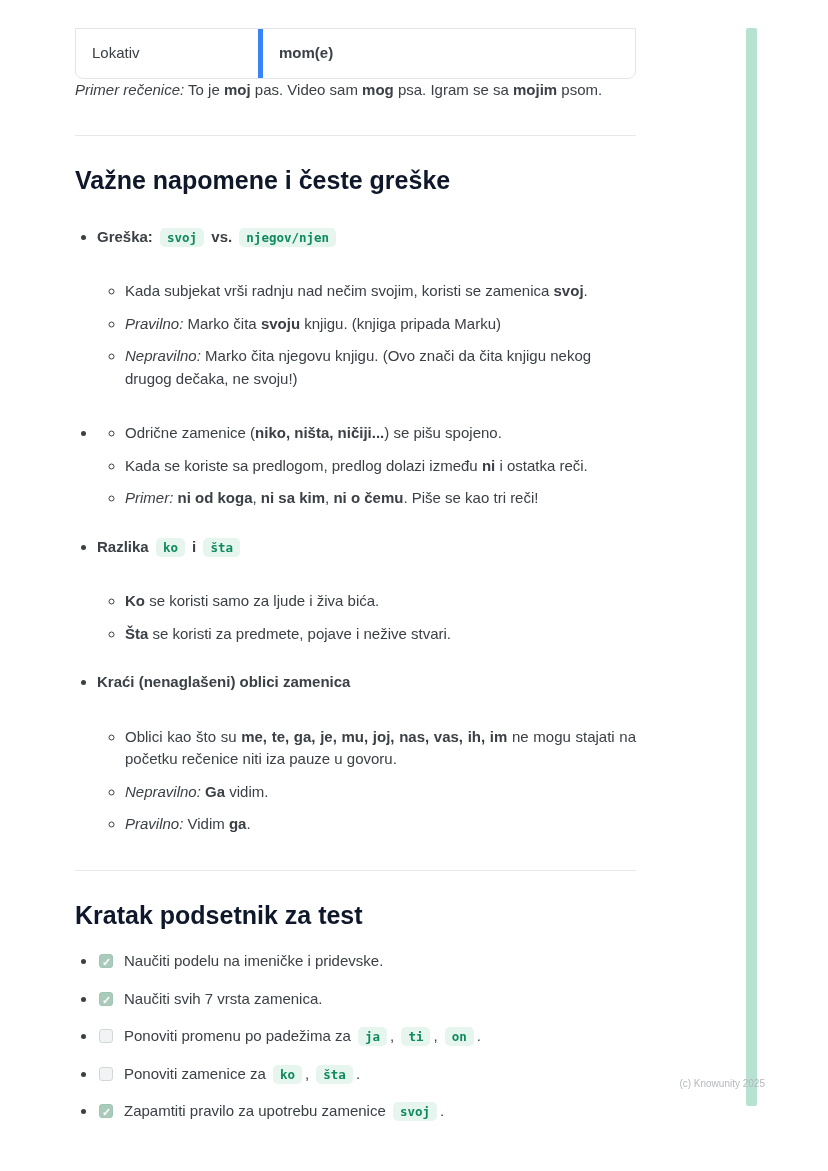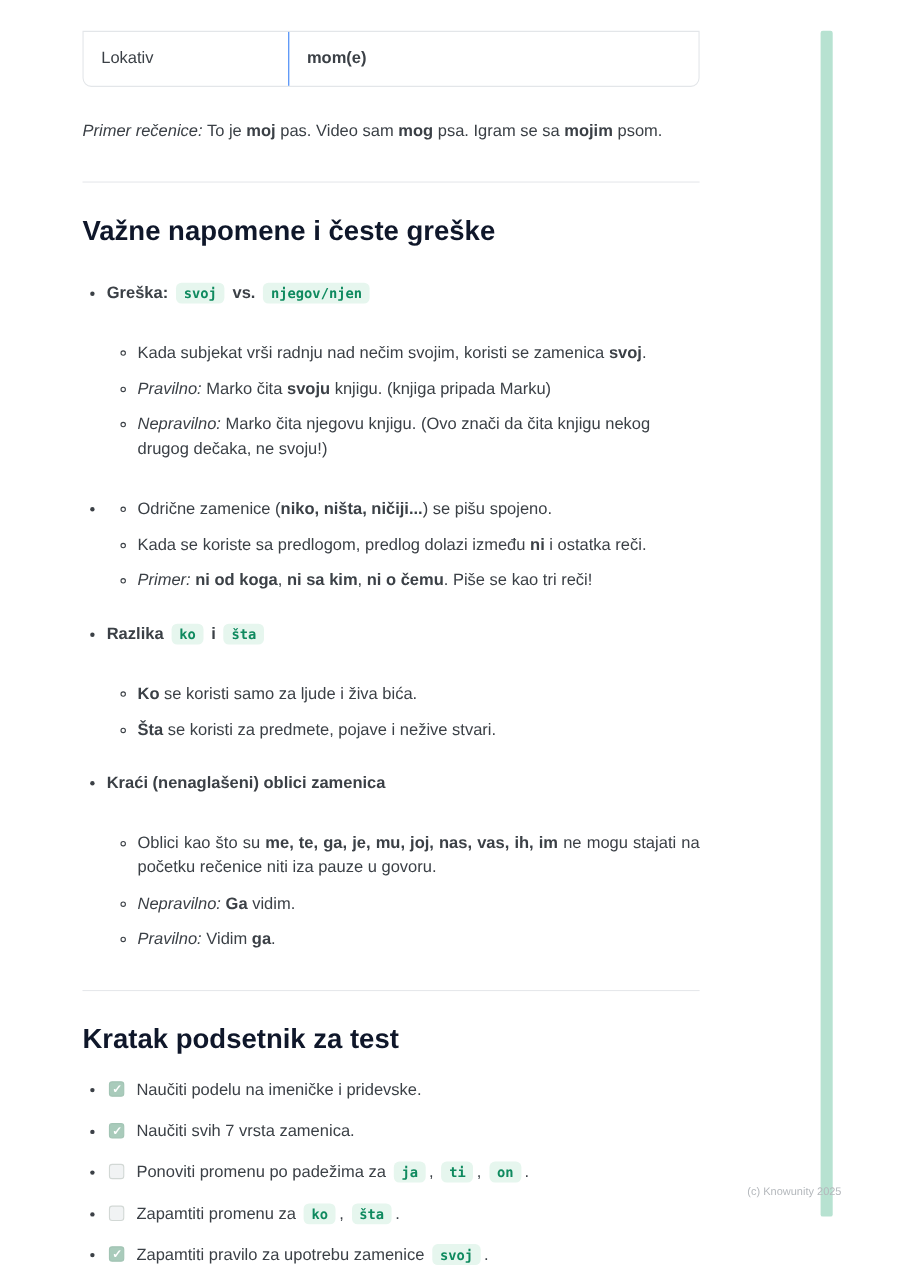--- a/index.html
+++ b/index.html
@@ -7,28 +7,28 @@
   body {
     width:828px; height:1171px; position:relative; overflow:hidden;
     font-family:"Liberation Sans", sans-serif;
     color:#3b4046; font-size:15px; line-height:1.5;
   }
   .content { position:absolute; left:75px; top:28px; width:561px; }
 
   
   .tbl { display:flex; border:1px solid #e3e6e9; border-radius:0 0 8px 8px; background:#fff; }
   .tbl .cell { padding:13px 16px; }
-  .tbl .cell.case { width:187px; border-right:1px solid #3b82f6; }
+  .tbl .cell.case { width:187px; border-right:5px solid #3b82f6; }
   .tbl .cell.form { flex:1; font-weight:bold; }
 
   .b { font-weight:bold; }
   .i { font-style:italic; }
   .justify { text-align:justify; }
 
-  .example { margin-top:30px; }
+  .example { }
 
   hr.divider { border:none; border-top:1px solid #e6e8eb; margin:34px 0 0 0; }
 
   h2.section-title { color:#0f172a; font-size:25px; font-weight:bold; margin-top:26px; }
 
   ul.l1 { list-style:disc; padding-left:22px; margin-top:18px; }
   ul.l1 > li { margin-bottom:16px; }
   .li-head { margin-bottom:12px;margin-top:26px; }
   ul.l2 { list-style:circle; padding-left:28px;margin-top:32px; }
   ul.l2 > li { margin-bottom:10px; }
@@ -120,21 +120,21 @@
     <li>
       <span class="checkbox checked"></span><span><span class="">Naučiti podelu na imeničke i pridevske.</span></span>
     </li>
     <li>
       <span class="checkbox checked"></span><span><span class="">Naučiti svih 7 vrsta zamenica.</span></span>
     </li>
     <li>
       <span class="checkbox unchecked"></span><span><span class="">Ponoviti promenu po padežima za </span><span class="code-badge">ja</span><span class="">, </span><span class="code-badge">ti</span><span class="">, </span><span class="code-badge">on</span><span class="">.</span></span>
     </li>
     <li>
-      <span class="checkbox unchecked"></span><span><span class="">Zapamtiti promenu za </span><span class="code-badge">ko</span><span class="">, </span><span class="code-badge">šta</span><span class="">.</span></span>
+      <span class="checkbox unchecked"></span><span><span class="">Ponoviti zamenice za </span><span class="code-badge">ko</span><span class="">, </span><span class="code-badge">šta</span><span class="">.</span></span>
     </li>
     <li>
       <span class="checkbox checked"></span><span><span class="">Zapamtiti pravilo za upotrebu zamenice </span><span class="code-badge">svoj</span><span class="">.</span></span>
     </li>
   </ul>
 
 </div>
 
 <div class="side-bar"></div>
 <div class="watermark">(c) Knowunity 2025</div>

